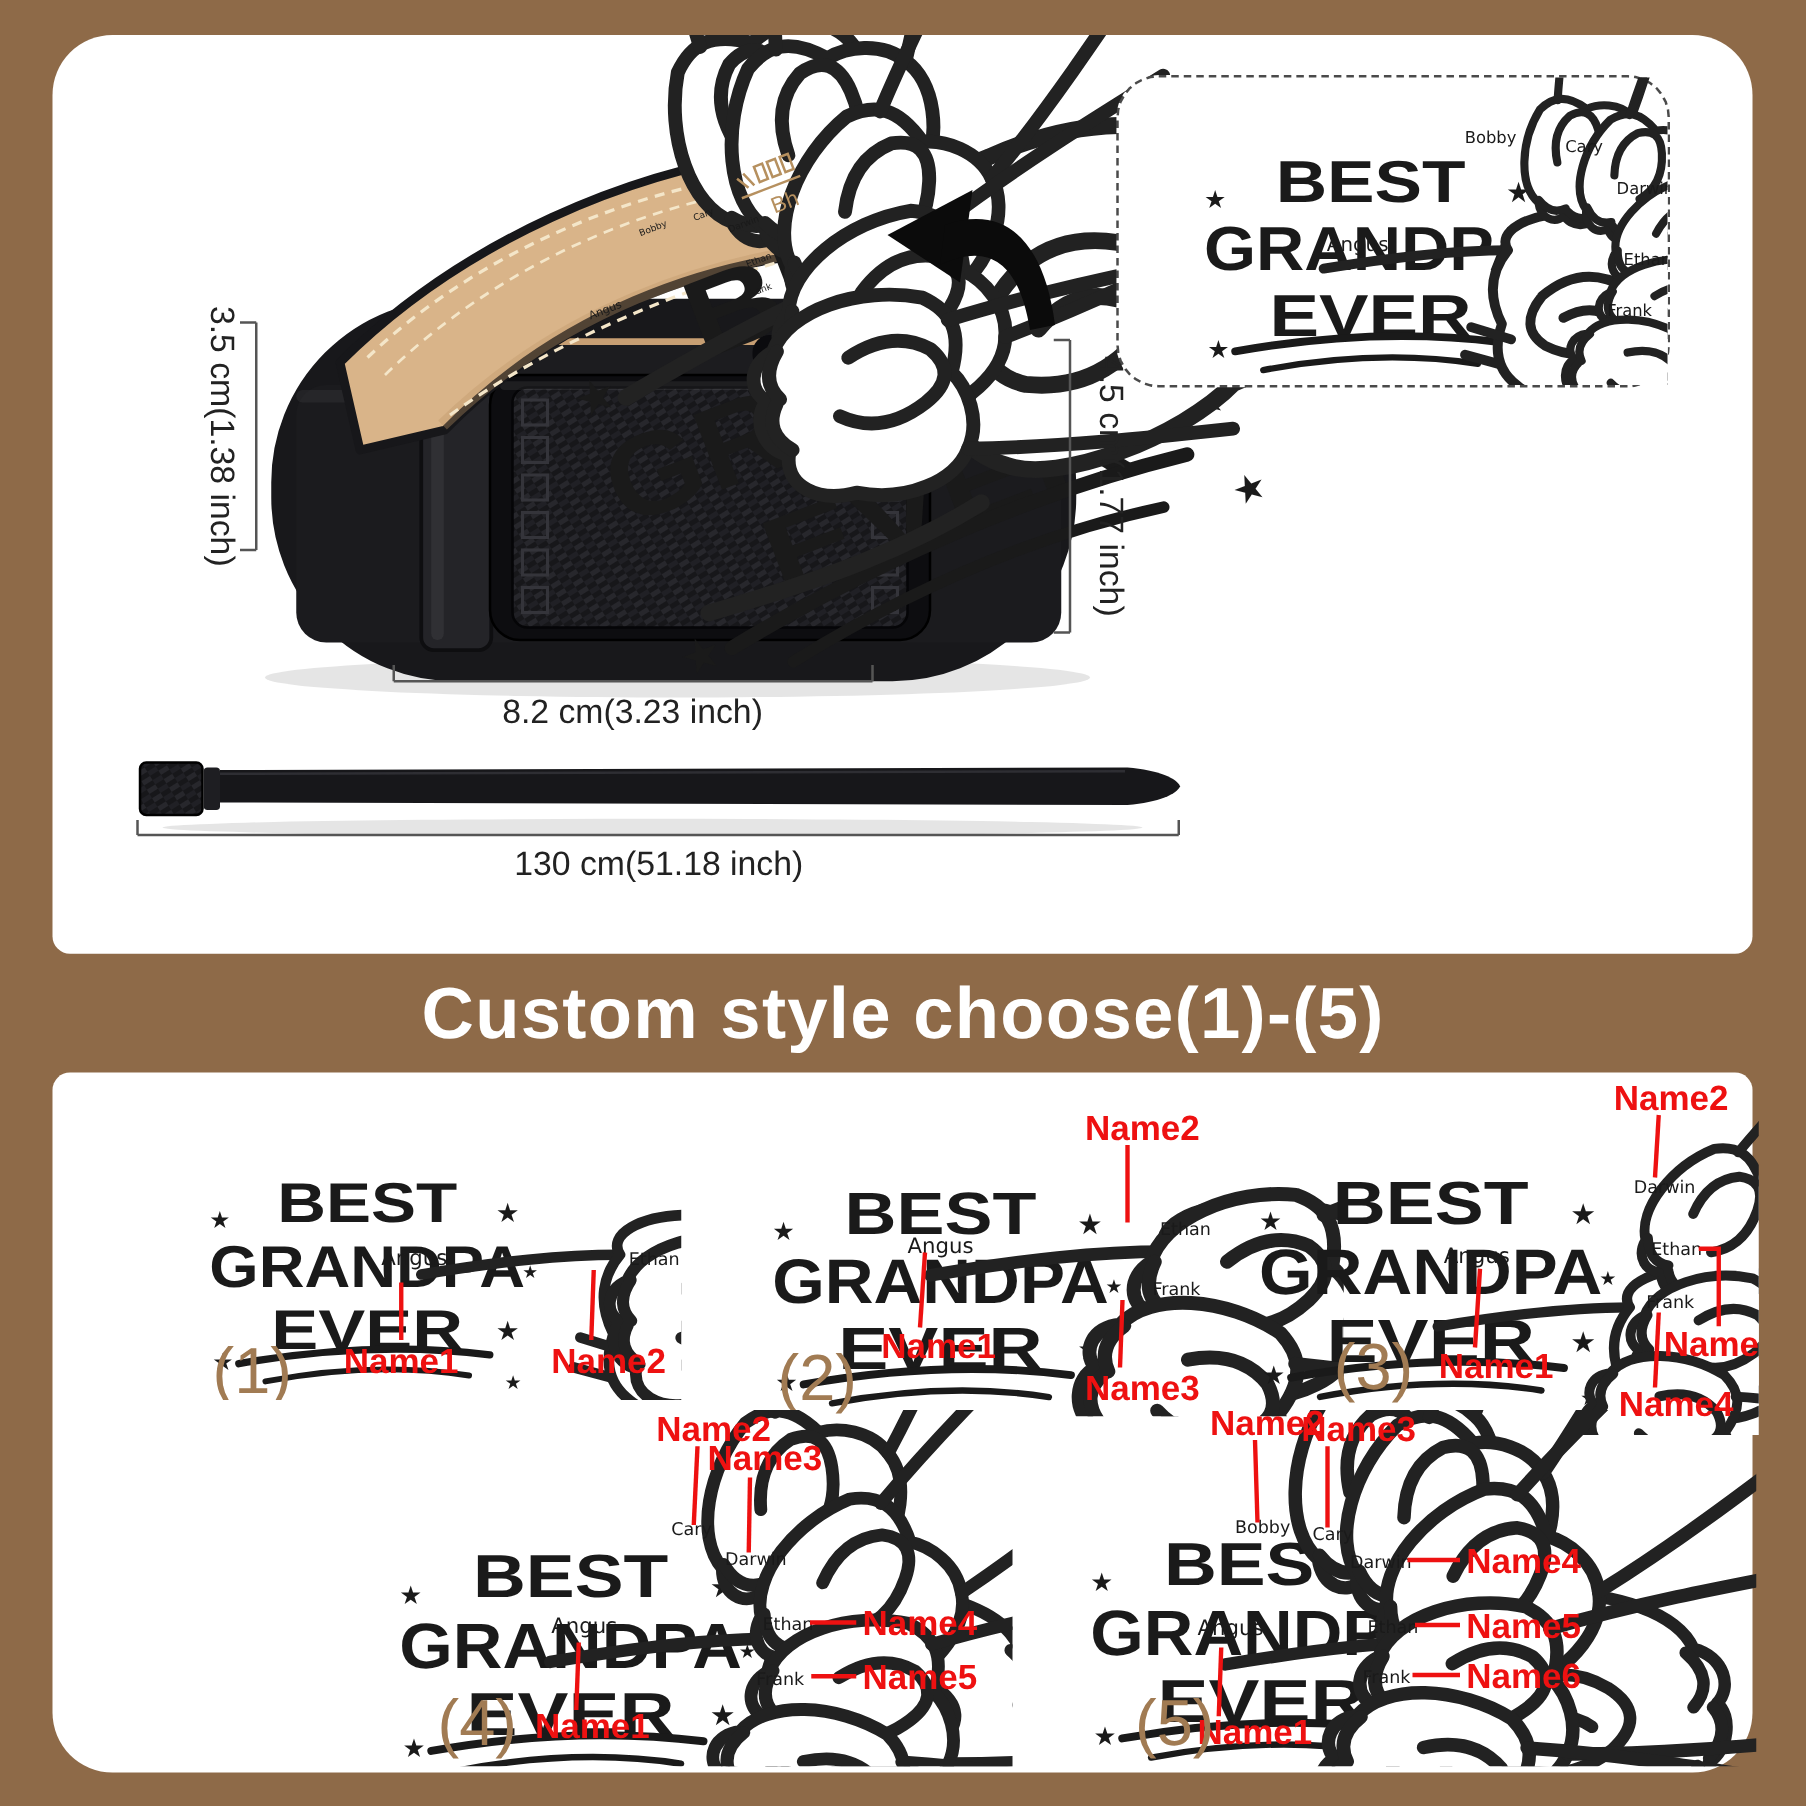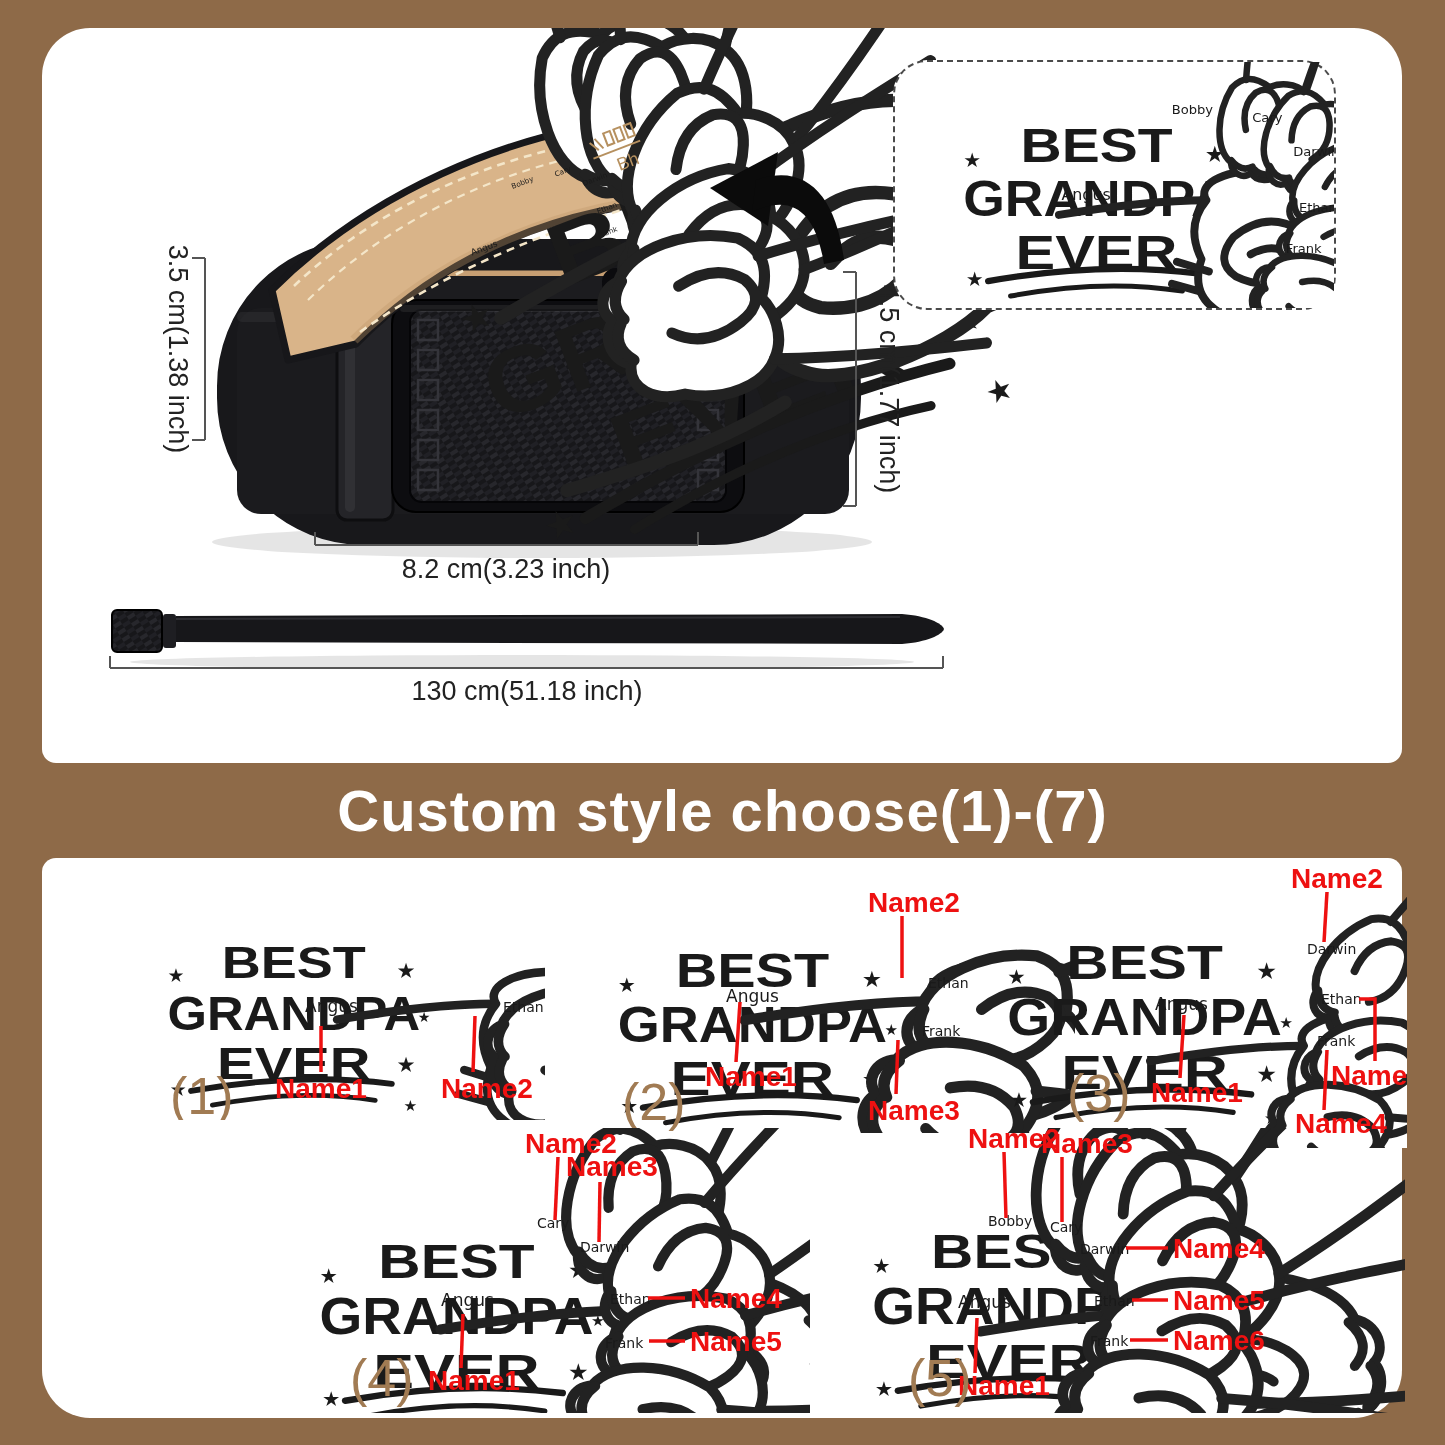--- a/index.html
+++ b/index.html
@@ -192,21 +192,21 @@
   </div>
 
   <div class="detail-box">
     <svg width="439" height="246" viewBox="0 0 443 250">
       <use href="#logo" transform="translate(26,48) scale(0.8)"></use>
       <use href="#cluster6" transform="translate(160,40) scale(0.95)"></use>
     </svg>
   </div>
 
   <div class="title-band">
-    <div class="t">Custom style choose(1)-(7)</div>
+    <div class="t">Custom style choose(1)-(5)</div>
   </div>
 
   <div class="card card2">
 
     <svg class="abs" style="left:33px;top:50px" width="470" height="212" viewBox="0 0 470 212">
       <use href="#logo" transform="translate(12,20) scale(0.88)"></use>
       <use href="#bigfist" transform="translate(222,56) scale(1.05)"></use>
       <text class="flbig" x="230" y="104">Angus</text>
       <g transform="translate(388,82) rotate(-6) scale(0.75)">
           <use href="#smallfist"></use>

